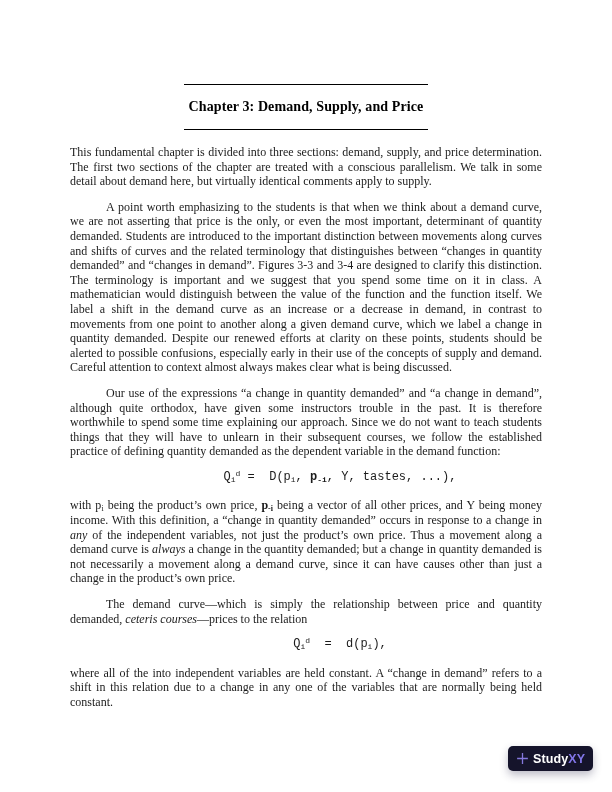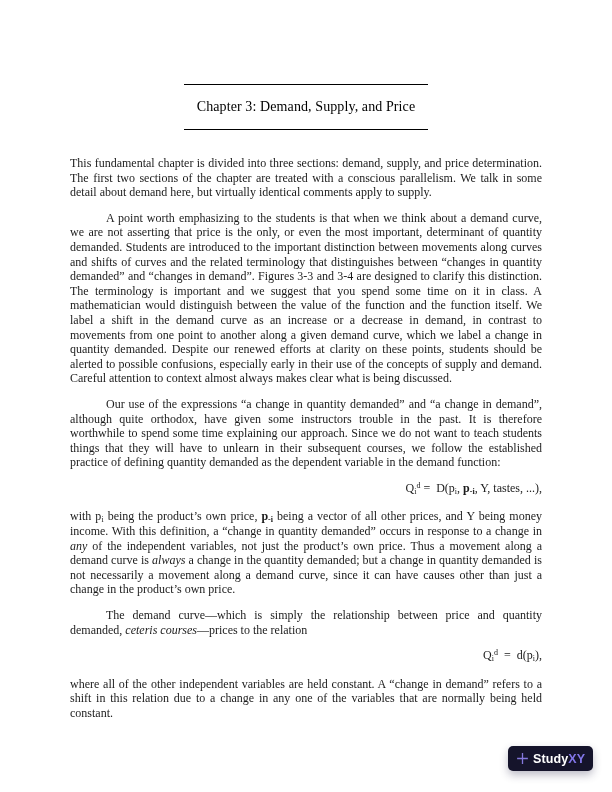--- a/index.html
+++ b/index.html
@@ -6,34 +6,35 @@
   .page {
     width: 612px; height: 792px; position: relative; overflow: hidden;
     background: #ffffff; color: #1b1b1b;
     font-family: "Liberation Serif", serif;
   }
   .content { position: absolute; left: 70px; top: 84px; width: 472px; }
 
   .title-block { width: 244px; margin: 0 auto; }
   .rule { border-top: 1.6px solid #000; height: 0; }
   .title {
-    font-size: 14px; font-weight: normal; text-align: center;
+    font-size: 14px; font-weight: bold; text-align: center;
     line-height: 18px; margin: 13px 0; color: #000;
     letter-spacing: 0.1px;
   }
 
-  .body-text { margin-top: 26px; }
+  .body-text { margin-top: 15px; }
   .body-text p {
     font-size: 12px; line-height: 14.6px; text-align: justify;
     margin: 0 0 11px 0;
   }
   .body-text p.indent { text-indent: 36px; }
   .body-text p.equation {
-    text-align: right; text-indent: 0;
+    text-align: center; text-indent: 0;
     margin: 3px 0 14px 68px;
+    font-family: Liberation Mono, monospace;
   }
   sub, sup { font-size: 8px; line-height: 0; }
   sub { vertical-align: -2px; }
   sup { vertical-align: 4.5px; }
 
   .logo {
     position: absolute; left: 508px; top: 746px; height: 25px;
     padding: 0 8px; border-radius: 5px;
     display: flex; align-items: center; gap: 4px;
     box-shadow: 0 4px 8px rgba(35, 33, 70, 0.30);
@@ -53,21 +54,21 @@
       <div class="rule"></div>
     </header>
     <main class="body-text">
         <p class="paragraph"><span>This fundamental chapter is divided into three sections: demand, supply, and price determination. The first two sections of the chapter are treated with a conscious parallelism. We talk in some detail about demand here, but virtually identical comments apply to supply.</span></p>
         <p class="paragraph indent"><span>A point worth emphasizing to the students is that when we think about a demand curve, we are not asserting that price is the only, or even the most important, determinant of quantity demanded. Students are introduced to the important distinction between movements along curves and shifts of curves and the related terminology that distinguishes between “changes in quantity demanded” and “changes in demand”. Figures 3-3 and 3-4 are designed to clarify this distinction. The terminology is important and we suggest that you spend some time on it in class. A mathematician would distinguish between the value of the function and the function itself. We label a shift in the demand curve as an increase or a decrease in demand, in contrast to movements from one point to another along a given demand curve, which we label a change in quantity demanded. Despite our renewed efforts at clarity on these points, students should be alerted to possible confusions, especially early in their use of the concepts of supply and demand. Careful attention to context almost always makes clear what is being discussed.</span></p>
         <p class="paragraph indent"><span>Our use of the expressions “a change in quantity demanded” and “a change in demand”, although quite orthodox, have given some instructors trouble in the past. It is therefore worthwhile to spend some time explaining our approach. Since we do not want to teach students things that they will have to unlearn in their subsequent courses, we follow the established practice of defining quantity demanded as the dependent variable in the demand function:</span></p>
         <p class="equation"><span>Q</span><span><sub>i</sub></span><span><sup>d</sup></span><span> =&nbsp; D(p</span><span><sub>i</sub></span><span>, </span><span><b>p</b></span><span><b><sub>-i</sub></b></span><span>, Y, tastes, ...),</span></p>
         <p class="paragraph"><span>with p</span><span><sub>i</sub></span><span> being the product’s own price, </span><span><b>p</b></span><span><b><sub>-i</sub></b></span><span> being a vector of all other prices, and Y being money income. With this definition, a “change in quantity demanded” occurs in response to a change in </span><span><i>any</i></span><span> of the independent variables, not just the product’s own price. Thus a movement along a demand curve is </span><span><i>always</i></span><span> a change in the quantity demanded; but a change in quantity demanded is not necessarily a movement along a demand curve, since it can have causes other than just a change in the product’s own price.</span></p>
         <p class="paragraph indent"><span>The demand curve—which is simply the relationship between price and quantity demanded, </span><span><i>ceteris courses</i></span><span>—prices to the relation</span></p>
         <p class="equation"><span>Q</span><span><sub>i</sub></span><span><sup>d</sup></span><span>&nbsp; =&nbsp; d(p</span><span><sub>i</sub></span><span>),</span></p>
-        <p class="paragraph"><span>where all of the other independent variables are held constant. A “change in demand” refers to a shift in this relation due to a change in any one of the variables that are normally being held constant.</span></p>
+        <p class="paragraph"><span>where all of the into independent variables are held constant. A “change in demand” refers to a shift in this relation due to a change in any one of the variables that are normally being held constant.</span></p>
       </main>
   </div>
 
   <div class="logo" style="background: rgb(21, 20, 43);">
     <span class="plus">
       <svg width="13" height="13" viewBox="0 0 14 14" aria-hidden="true">
         <path d="M7 1.2 V12.8 M1.2 7 H12.8" stroke="#8578dd" stroke-width="1.4" fill="none"></path>
       </svg>
     </span>
     <span class="brand"><span style="color: rgb(255, 255, 255);">Study</span><span style="color: rgb(130, 118, 232);">XY</span></span>

